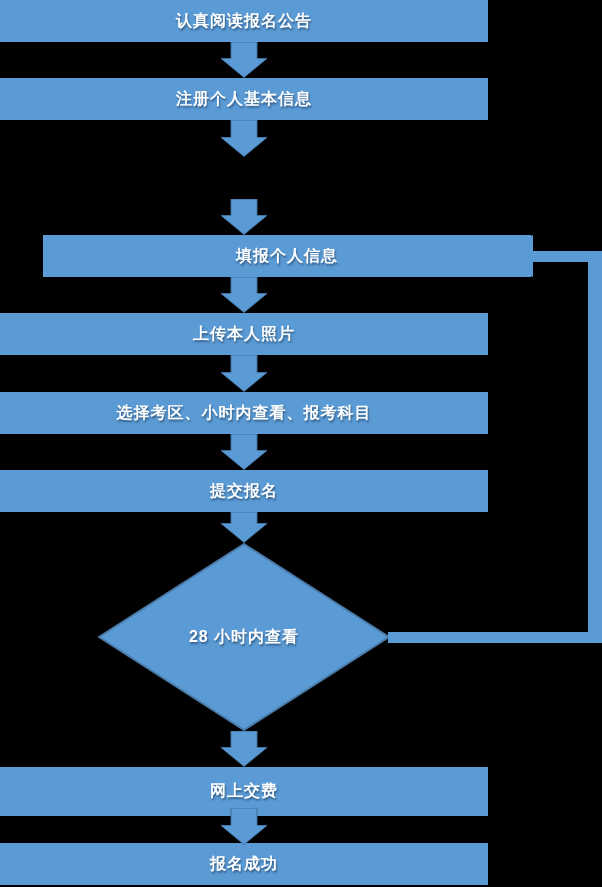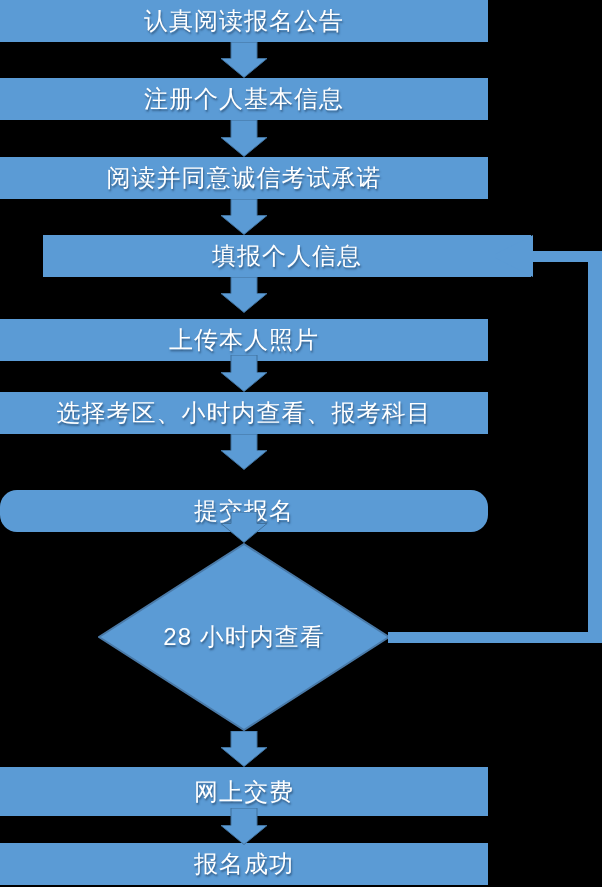--- a/index.html
+++ b/index.html
@@ -21,22 +21,22 @@
     width: 488px;
     height: 42px;
     background: #5b9bd5;
     display: flex;
     align-items: center;
     justify-content: center;
   }
   .flow-box .label,
   .diamond-label .line {
     color: #ffffff;
-    font-size: 24px;
-    font-weight: normal;
+    font-size: 16px;
+    font-weight: bold;
     letter-spacing: 1px;
     text-shadow: 1px 2px 2px rgba(20, 45, 75, 0.55);
     white-space: nowrap;
   }
   .down-arrow {
     position: absolute;
     left: 220px;
     width: 48px;
     display: block;
   }
@@ -74,39 +74,36 @@
     top: 235px;
     width: 41px;
     height: 42px;
     display: block;
   }
   
   #box-0 { top: 0; }
   #box-1 { top: 78px; }
   #box-2 { top: 157px; }
   #box-3 { top: 235px; margin-left: 43px; }
-  #box-4 { top: 313px; margin-top: 6px; }
+  #box-4 { top: 313px; }
   #box-5 { top: 392px; }
-  #box-6 { top: 490px; border-radius: 17px; }
+  #box-6 { top: 470px; }
   #box-7 { top: 767px; height: 49px; }
   #box-8 { top: 823px; margin-top: 20px; }
 </style>
 </head>
 <body>
 
 <div id="canvas">
 
   <div class="flow-box" id="box-0">
     <span class="label">认真阅读报名公告</span>
   </div>
   <div class="flow-box" id="box-1">
     <span class="label">注册个人基本信息</span>
-  </div>
-  <div class="flow-box" id="box-2">
-    <span class="label">阅读并同意诚信考试承诺</span>
   </div>
   <div class="flow-box" id="box-3">
     <span class="label">填报个人信息</span>
   </div>
   <div class="flow-box" id="box-4">
     <span class="label">上传本人照片</span>
   </div>
   <div class="flow-box" id="box-5">
     <span class="label">选择考区、小时内查看、报考科目</span>
   </div>

